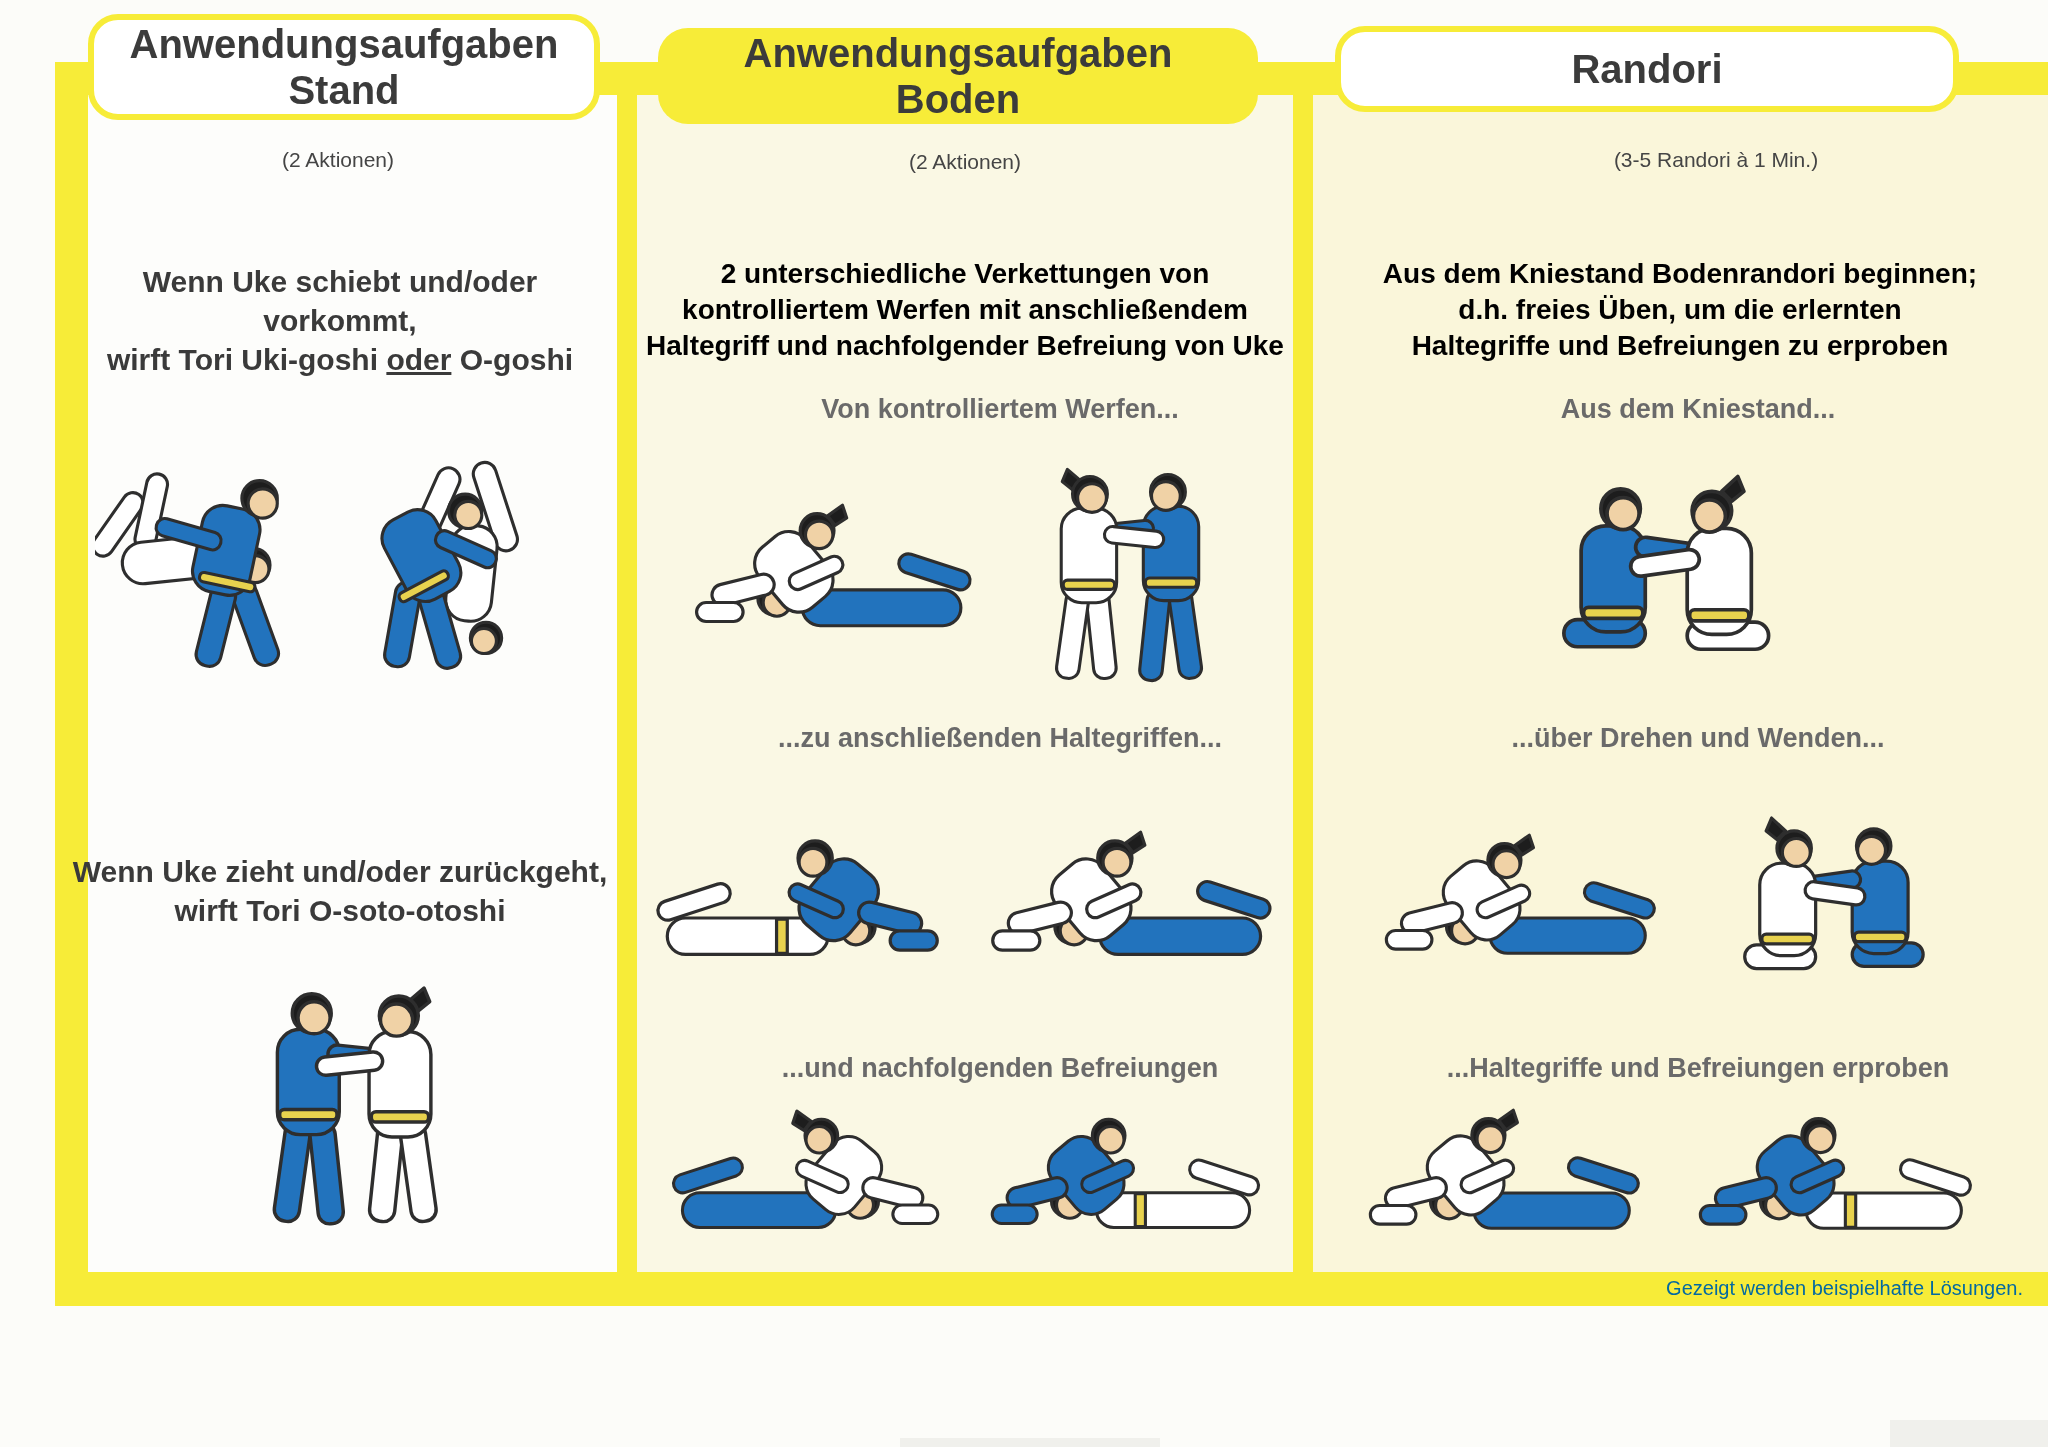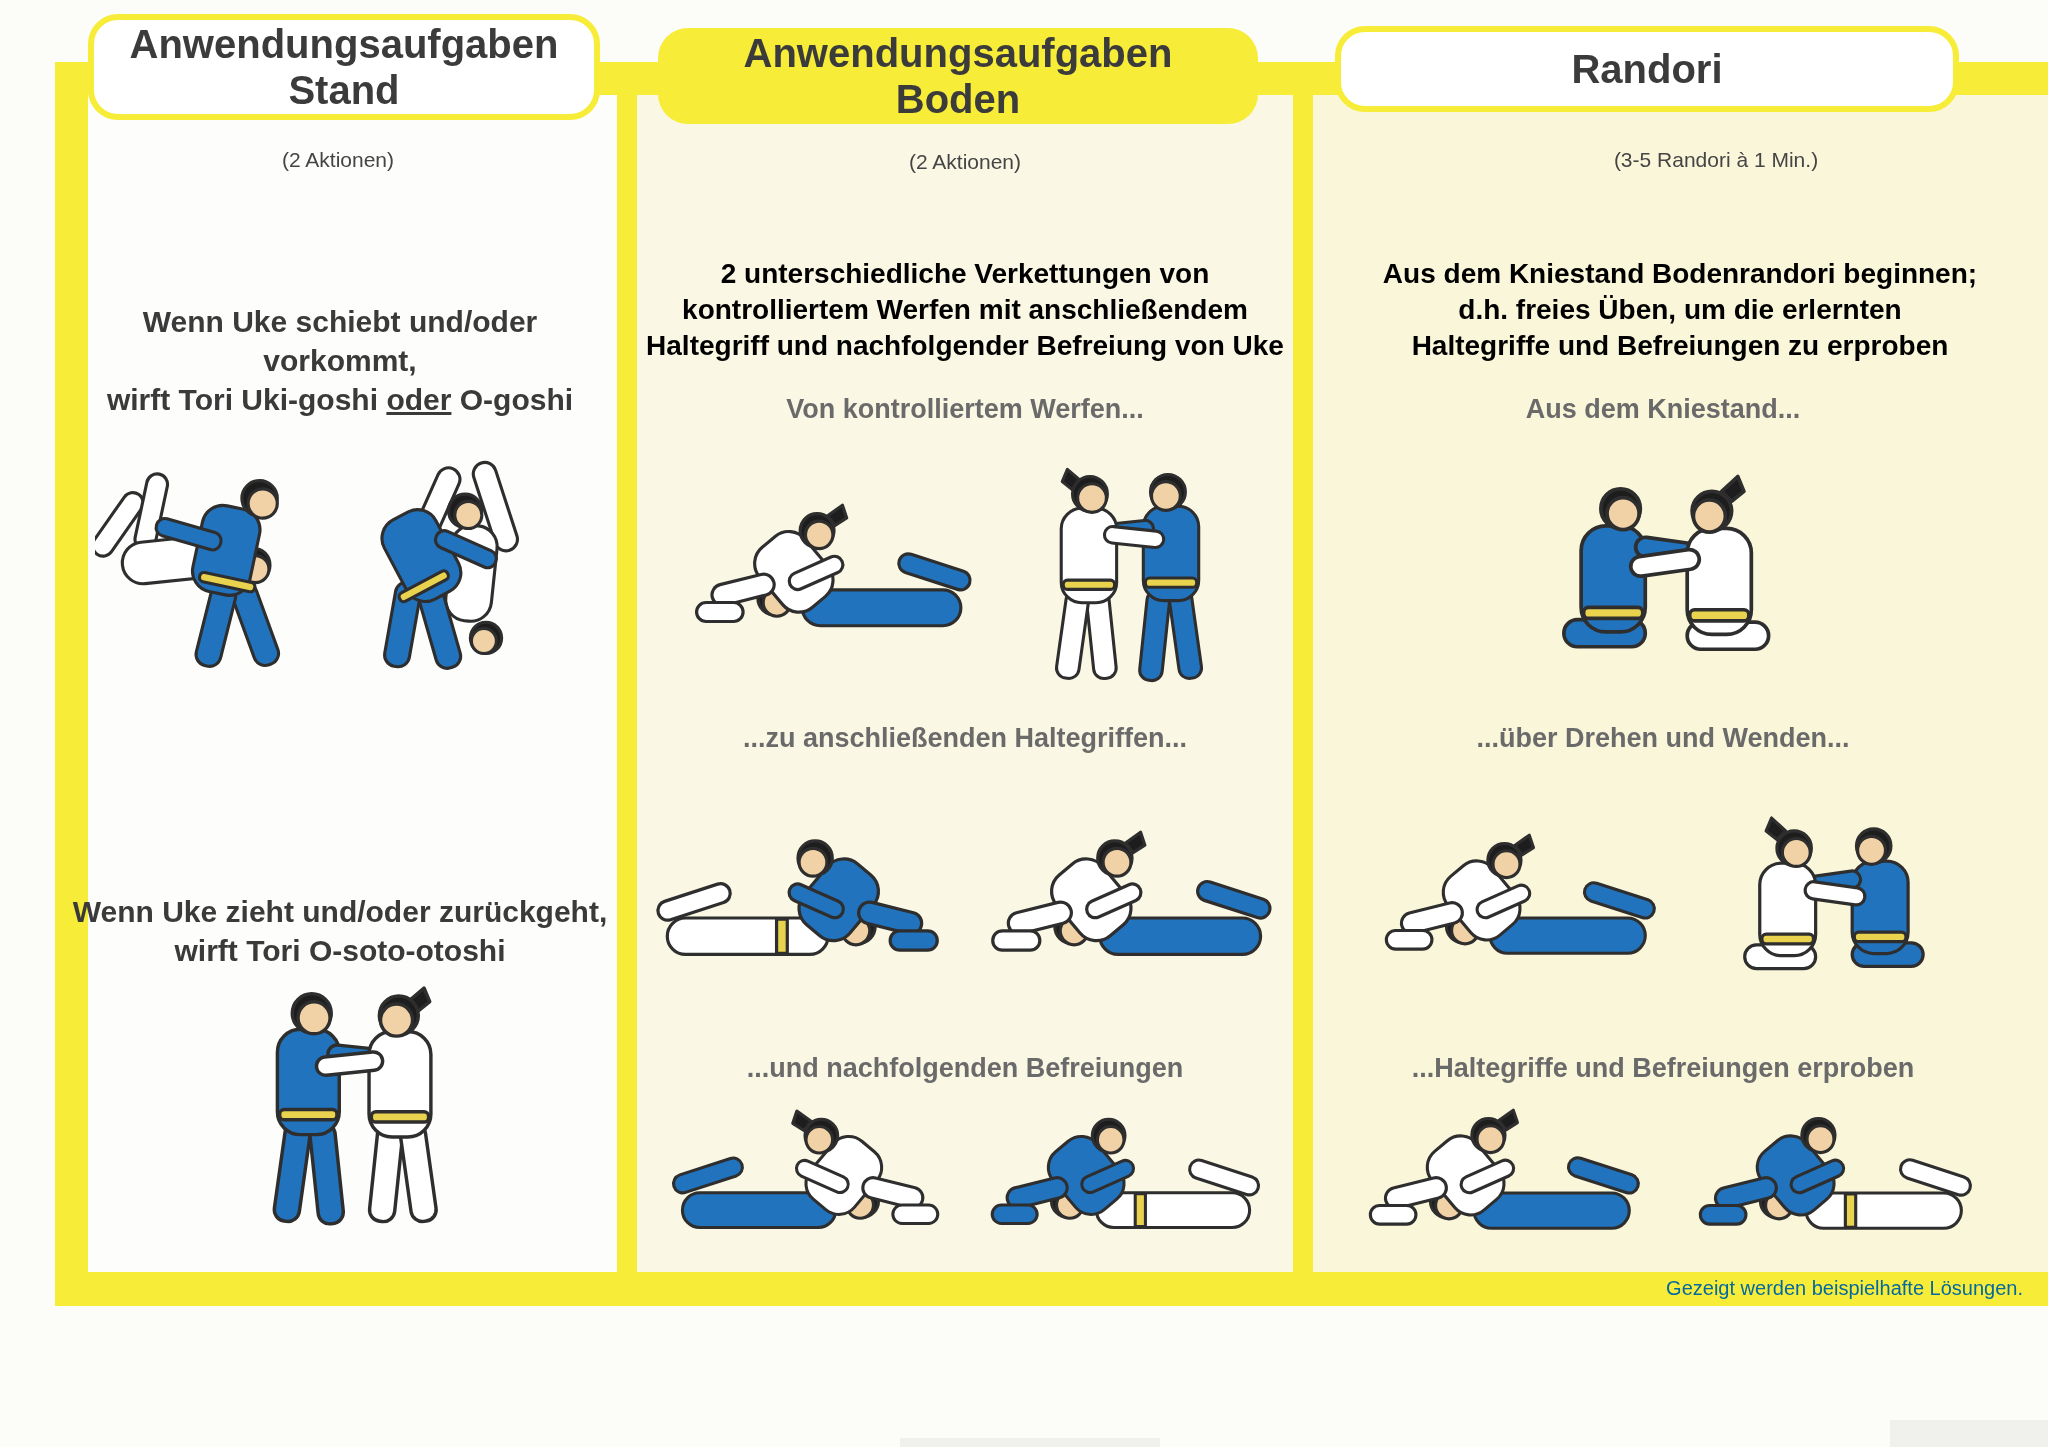--- a/index.html
+++ b/index.html
@@ -26,29 +26,29 @@
     border-radius:30px;
   }
   .hbox.white { background:#FFFFFF; border:6px solid #F7EC38; }
   .hbox.yellow { background:#F7EC38; }
   .subtitle {
     position:absolute; z-index:2; text-align:center;
     font-size:21px; font-weight:400; color:#454545;
   }
   .task {
     position:absolute; z-index:2; text-align:center;
-    font-size:30px; line-height:39px; font-weight:700; color:#3A3A3A;margin-top:40px;
+    font-size:30px; line-height:39px; font-weight:700; color:#3A3A3A;
   }
   .intro {
     position:absolute; z-index:2; text-align:center;
     font-size:28px; line-height:36px; font-weight:700; color:#000000;
   }
   .caption {
     position:absolute; z-index:2; text-align:center;
-    font-size:27px; font-weight:700; color:#6A6A6A;
+    font-size:27px; font-weight:700; color:#6A6A6A;padding-left:35px;
   }
   .und { text-decoration:underline; }
   .illus-row {
     position:absolute; z-index:2;
     display:flex; justify-content:center; align-items:center; gap:44px;
   }
   .scene { display:block; }
   .flip { transform:scaleX(-1); }
   #footnote {
     position:absolute; z-index:2;

